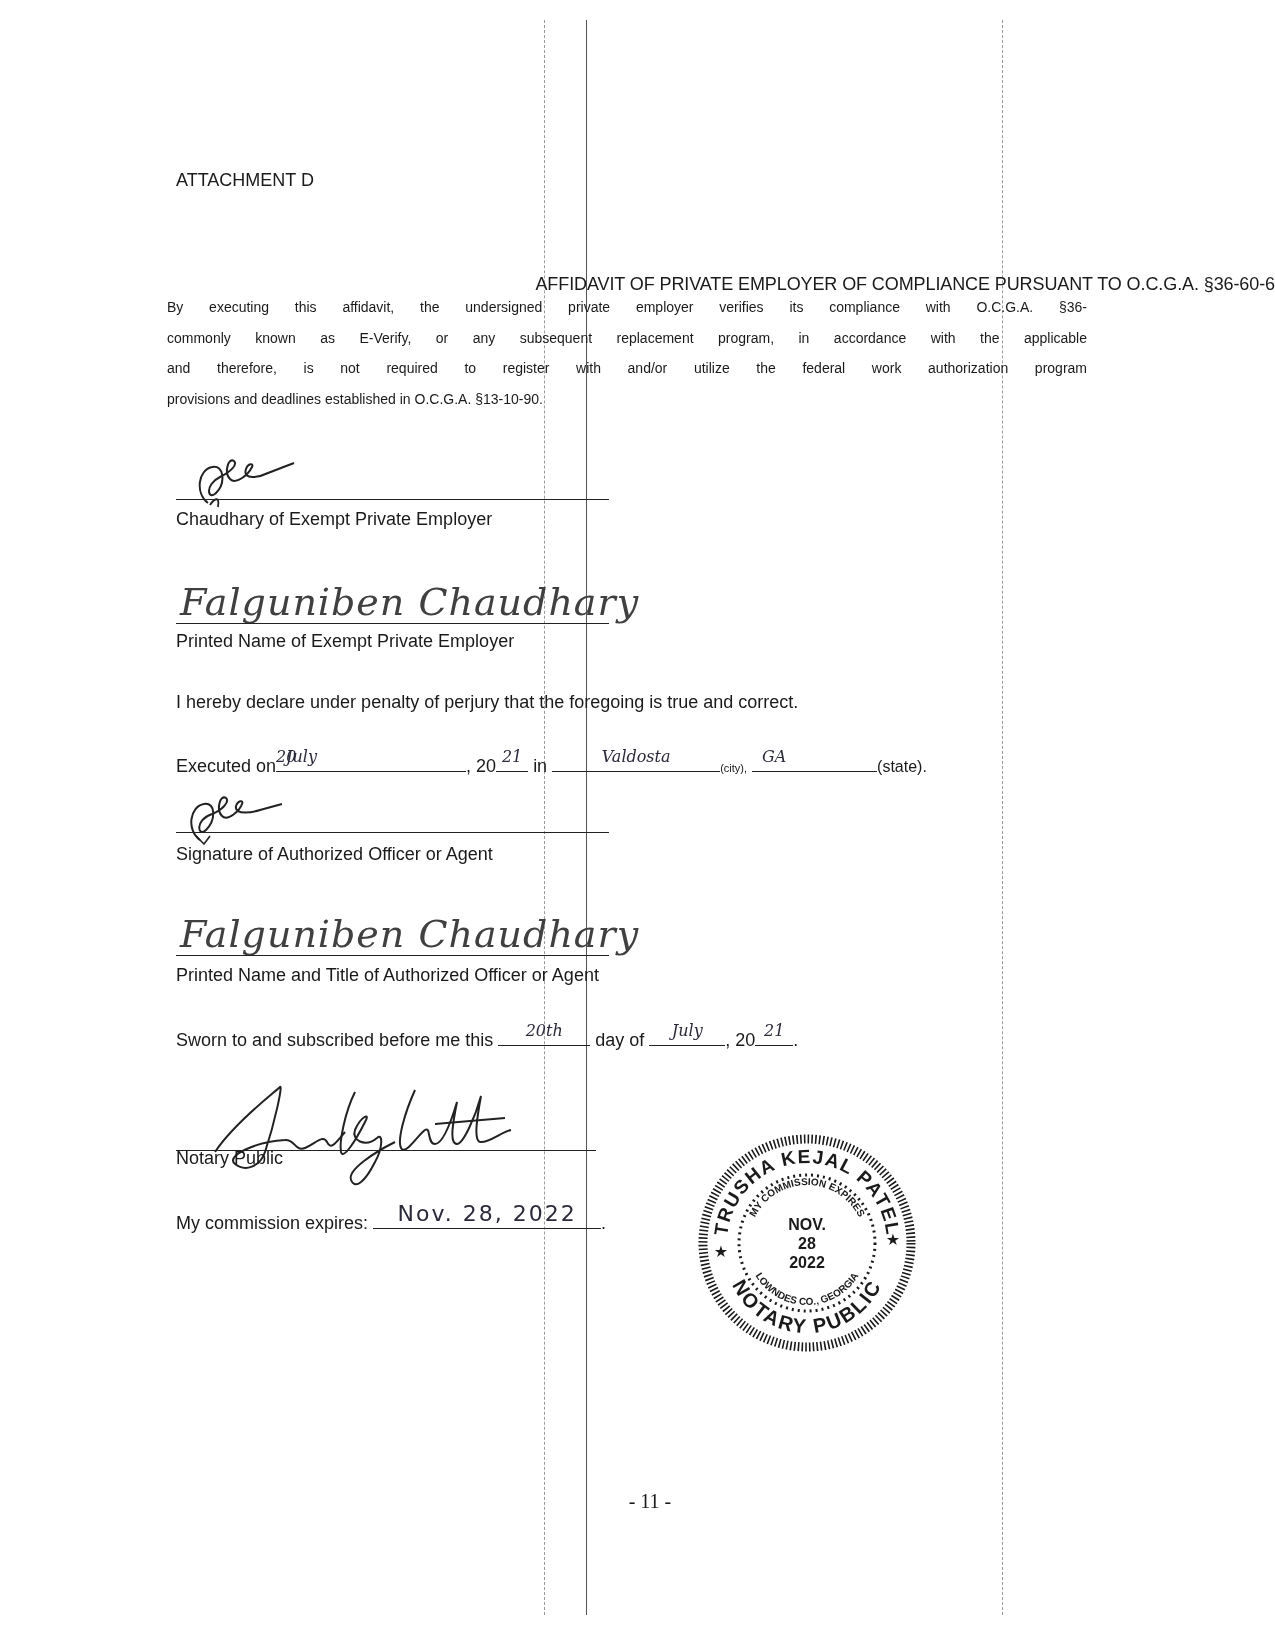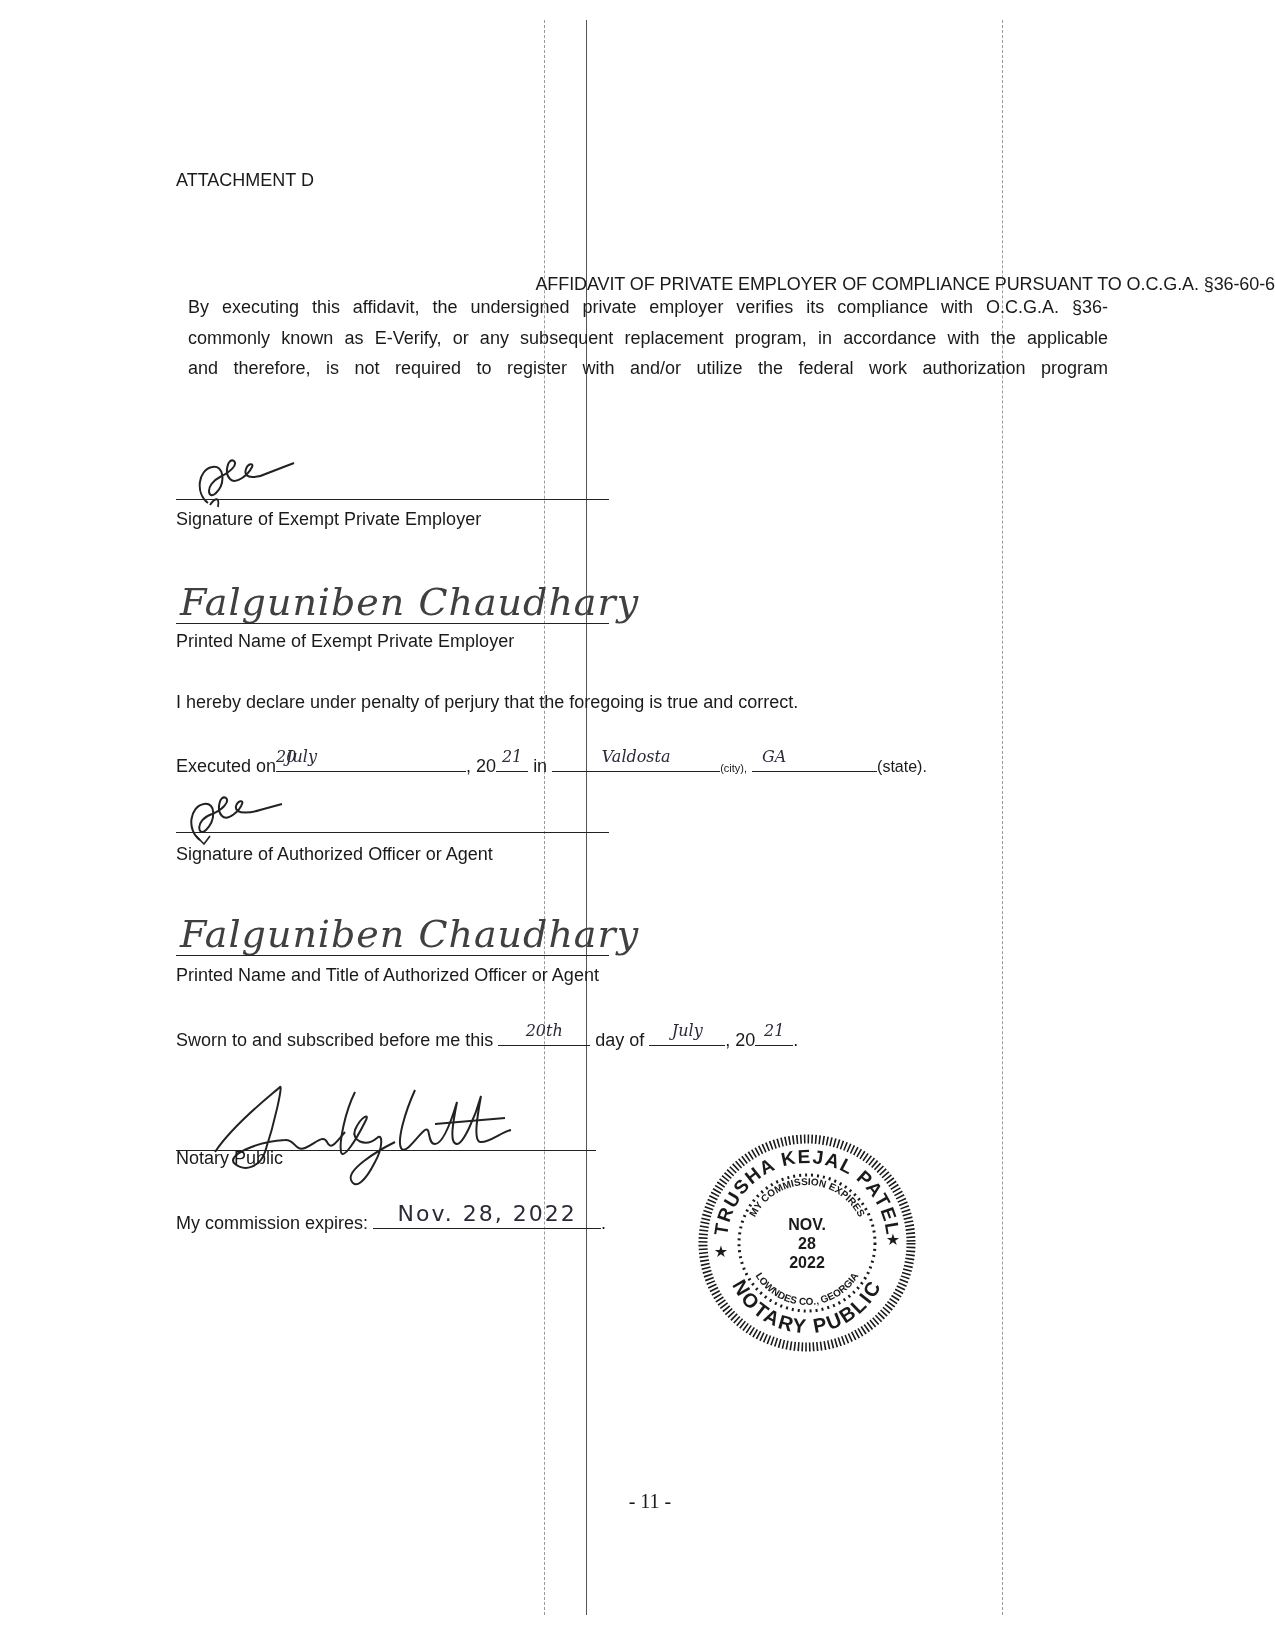--- a/index.html
+++ b/index.html
@@ -1,20 +1,20 @@
 <!DOCTYPE html>
 <html><head>
 <meta charset="utf-8">
 <style>
   html, body { margin:0; padding:0; background:#ffffff; }
   body { width:1275px; height:1651px; position:relative; overflow:hidden;
          font-family:"Liberation Sans", "DejaVu Sans", sans-serif; color:#1a1a1a; }
   .abs { position:absolute; }
   .txt { font-size:18px; line-height:22px; white-space:nowrap; }
-  .para { position:absolute; left:188px; top:292px; width:920px; font-size:18px;
+  .para { position:absolute; left:167px; top:292px; width:920px; font-size:14px;
           line-height:30.5px; text-align:justify; }
   .para span.line { display:block; text-align:justify; text-align-last:justify; height:30.5px; }
   .para span.line.last { text-align-last:left; }
   .sigline { position:absolute; height:0; border-top:1.5px solid #222; }
   .hand { position:absolute; font-family:"DejaVu Serif", serif; font-style:italic;
           color:#404040; white-space:nowrap; }
   .vline { position:absolute; top:20px; width:0; }
   .vdash { border-left:1px dashed #9a9a9a; }
   .vsolid { border-left:1.2px solid #555; }
   .blank { display:inline-block; border-bottom:1.5px solid #222; height:20px; vertical-align:baseline; position:relative; }
@@ -32,30 +32,31 @@
 <div class="vline vdash" style="left:1002px; height:1595px;"></div>
 
 <div class="abs txt" style="left:176px; top:169px;">ATTACHMENT D</div>
 
 <div class="abs txt" style="left:0; width:1275px; text-align:right; top:232px; padding-left:20px; box-sizing:border-box; letter-spacing:-0.1px;margin-top:41px;">AFFIDAVIT OF PRIVATE EMPLOYER OF COMPLIANCE PURSUANT TO O.C.G.A. §36-60-6</div>
 
 <div class="para">
   <span class="line">By executing this affidavit, the undersigned private employer verifies its compliance with O.C.G.A. §36-</span>
   <span class="line">commonly known as E-Verify, or any subsequent replacement program, in accordance with the applicable</span>
   <span class="line">and therefore, is not required to register with and/or utilize the federal work authorization program</span>
+  <span class="line last">provisions and deadlines established in O.C.G.A. §13-10-90.</span>
 </div>
 
 <div class="hand" style="left:190px; top:455px; font-size:34px;">
   <svg width="110" height="55" viewBox="0 0 110 55">
     <path d="M18 48 C5 38 8 15 22 12 C34 9 36 28 26 38 C18 46 14 30 30 22 C40 17 48 10 44 6 C38 2 34 18 40 24 C46 30 58 20 62 12 C64 8 58 8 56 14 C52 26 70 22 78 18 L104 8" fill="none" stroke="#222" stroke-width="2"></path>
     <path d="M20 50 C24 44 30 40 28 52" fill="none" stroke="#222" stroke-width="1.8"></path>
   </svg>
 </div>
 <div class="sigline" style="left:176px; top:499px; width:433px;"></div>
-<div class="abs txt" style="left:176px; top:508px;">Signature of Exempt Private Employer</div>
+<div class="abs txt" style="left:176px; top:508px;">Chaudhary of Exempt Private Employer</div>
 
 <div class="hand" style="left:180px; top:580px; font-size:38px; letter-spacing:1px;">Falguniben Chaudhary</div>
 <div class="sigline" style="left:176px; top:623px; width:433px;"></div>
 <div class="abs txt" style="left:176px; top:630px;">Printed Name of Exempt Private Employer</div>
 
 <div class="abs txt" style="left:176px; top:691px;">I hereby declare under penalty of perjury that the foregoing is true and correct.</div>
 
 <div class="abs txt" style="left:176px; top:751px;">
   <span>Executed on</span><span class="blank" style="width:190px;"><span class="fill" style="text-align:left; padding-left:10px;">July</span><span class="fill" style="text-align:left; padding-right:40px;">20</span></span><span>, 20</span><span class="blank" style="width:32px;"><span class="fill">21</span></span>
   <span>in</span>

